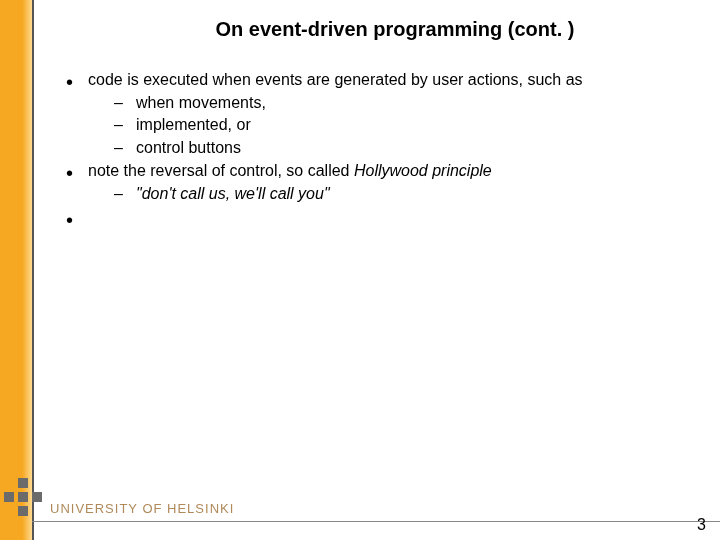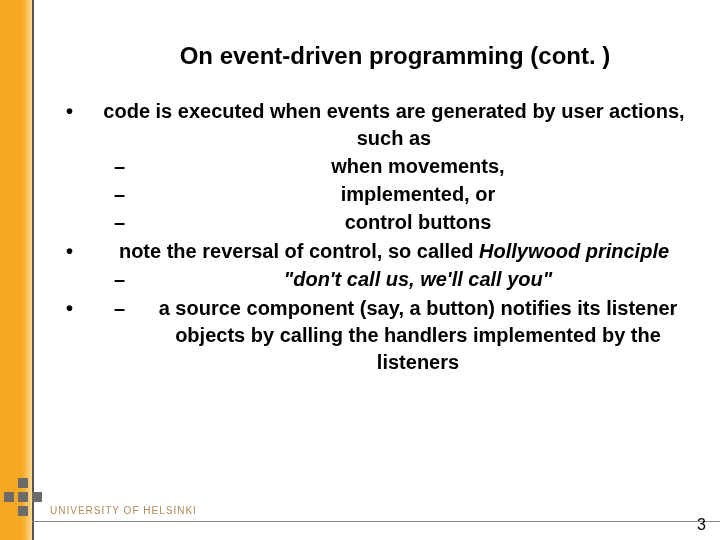--- a/index.html
+++ b/index.html
@@ -27,33 +27,31 @@
     height: 540px;
     background: #555;
   }
   .content {
     position: absolute;
     left: 60px;
     top: 18px;
     width: 640px;
   }
   .title {
-    font-size: 24px;
+    font-size: 20px;
     font-weight: bold;
     text-align: center;
     margin-bottom: 28px;
     margin-left: 30px;
-    margin-top: 24px;
   }
   ul.bullets {
     list-style: none;
-    font-size: 20px;
-    font-weight: bold;
+    font-size: 16px;
+    font-weight: normal;
     line-height: 1.35;
-    text-align: center;
   }
   ul.bullets > li {
     position: relative;
     padding-left: 28px;
     margin-bottom: 2px;
   }
   ul.bullets > li::before {
     content: "•";
     position: absolute;
     left: 6px;
@@ -93,21 +91,21 @@
   .logo-sq {
     position: absolute;
     width: 10px;
     height: 10px;
     background: #6b6b6b;
   }
   .uni-label {
     position: absolute;
     left: 50px;
     bottom: 24px;
-    font-size: 10px;
+    font-size: 13px;
     letter-spacing: 1px;
     color: #b08a5a;
   }
   .hr-bottom {
     position: absolute;
     left: 32px;
     bottom: 18px;
     width: 688px;
     height: 1px;
     background: #888;
@@ -131,23 +129,20 @@
         <li><span>control buttons</span></li>
       </ul>
     </li>
     <li>
       <span>note the reversal of control, so called <span class="italic">Hollywood principle</span></span>
       <ul class="dashes">
         <li><span><span class="italic">"don't call us, we'll call you"</span></span></li>
       </ul>
     </li>
     <li>
-      <ul class="dashes">
-        <li><span>a source component (say, a button) notifies its listener objects by calling the handlers implemented by the listeners</span></li>
-      </ul>
     </li>
   </ul>
 </div>
 
 <div class="hr-bottom"></div>
 
 <div class="logo-area">
   <div class="logo-sq" style="left:14px; top:0;"></div>
   <div class="logo-sq" style="left:0;  top:14px;"></div>
   <div class="logo-sq" style="left:14px; top:14px;"></div>

